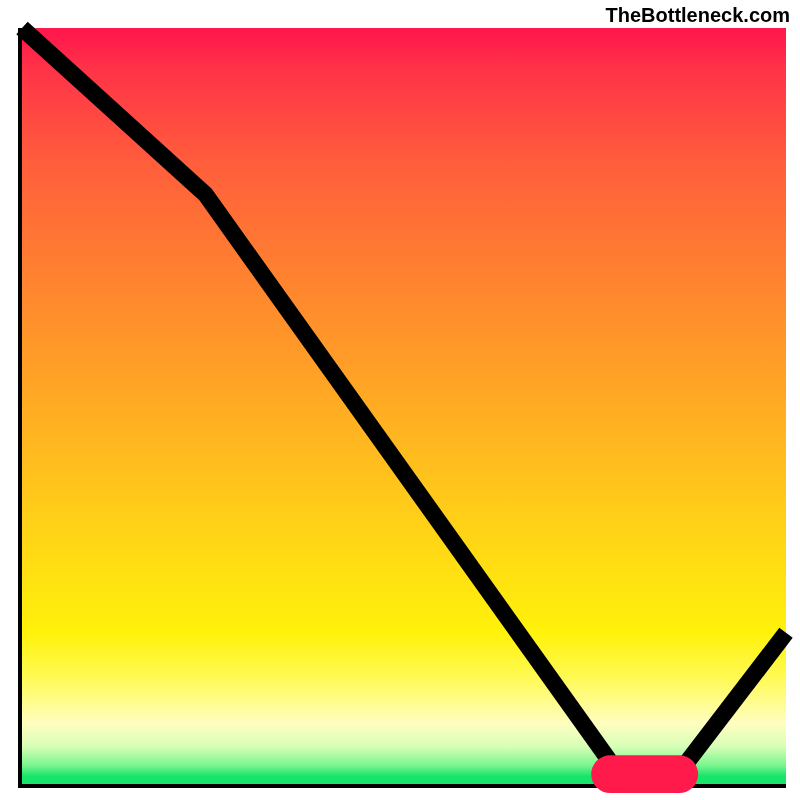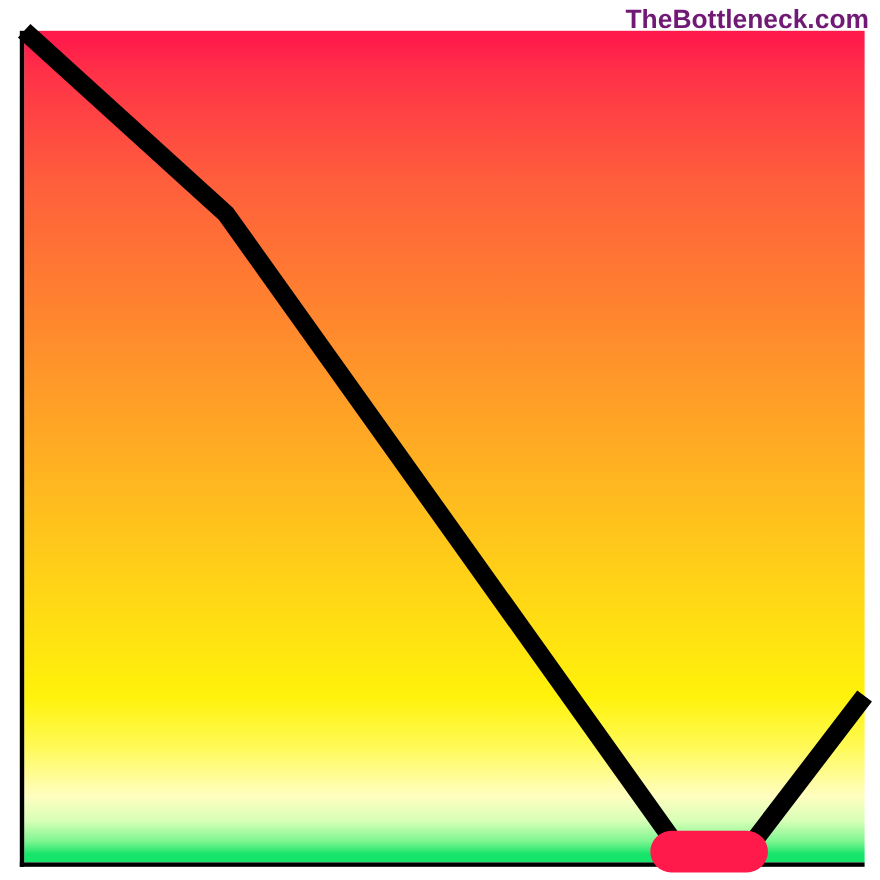--- a/index.html
+++ b/index.html
@@ -7,23 +7,23 @@
   .chart-container {
     position: relative;
     width: 800px;
     height: 800px;
   }
   .source-label {
     position: absolute;
     top: 4px;
     right: 10px;
     font-family: Arial, Helvetica, sans-serif;
-    font-size: 24px;
+    font-size: 20px;
     font-weight: bold;
-    color: #701a75;
+    color: #000000;
     z-index: 10;
   }
   .plot-area {
     position: absolute;
     left: 18px;
     top: 28px;
     width: 768px;
     height: 760px;
     background: linear-gradient(to bottom,
       #ff1a4b 0%,

